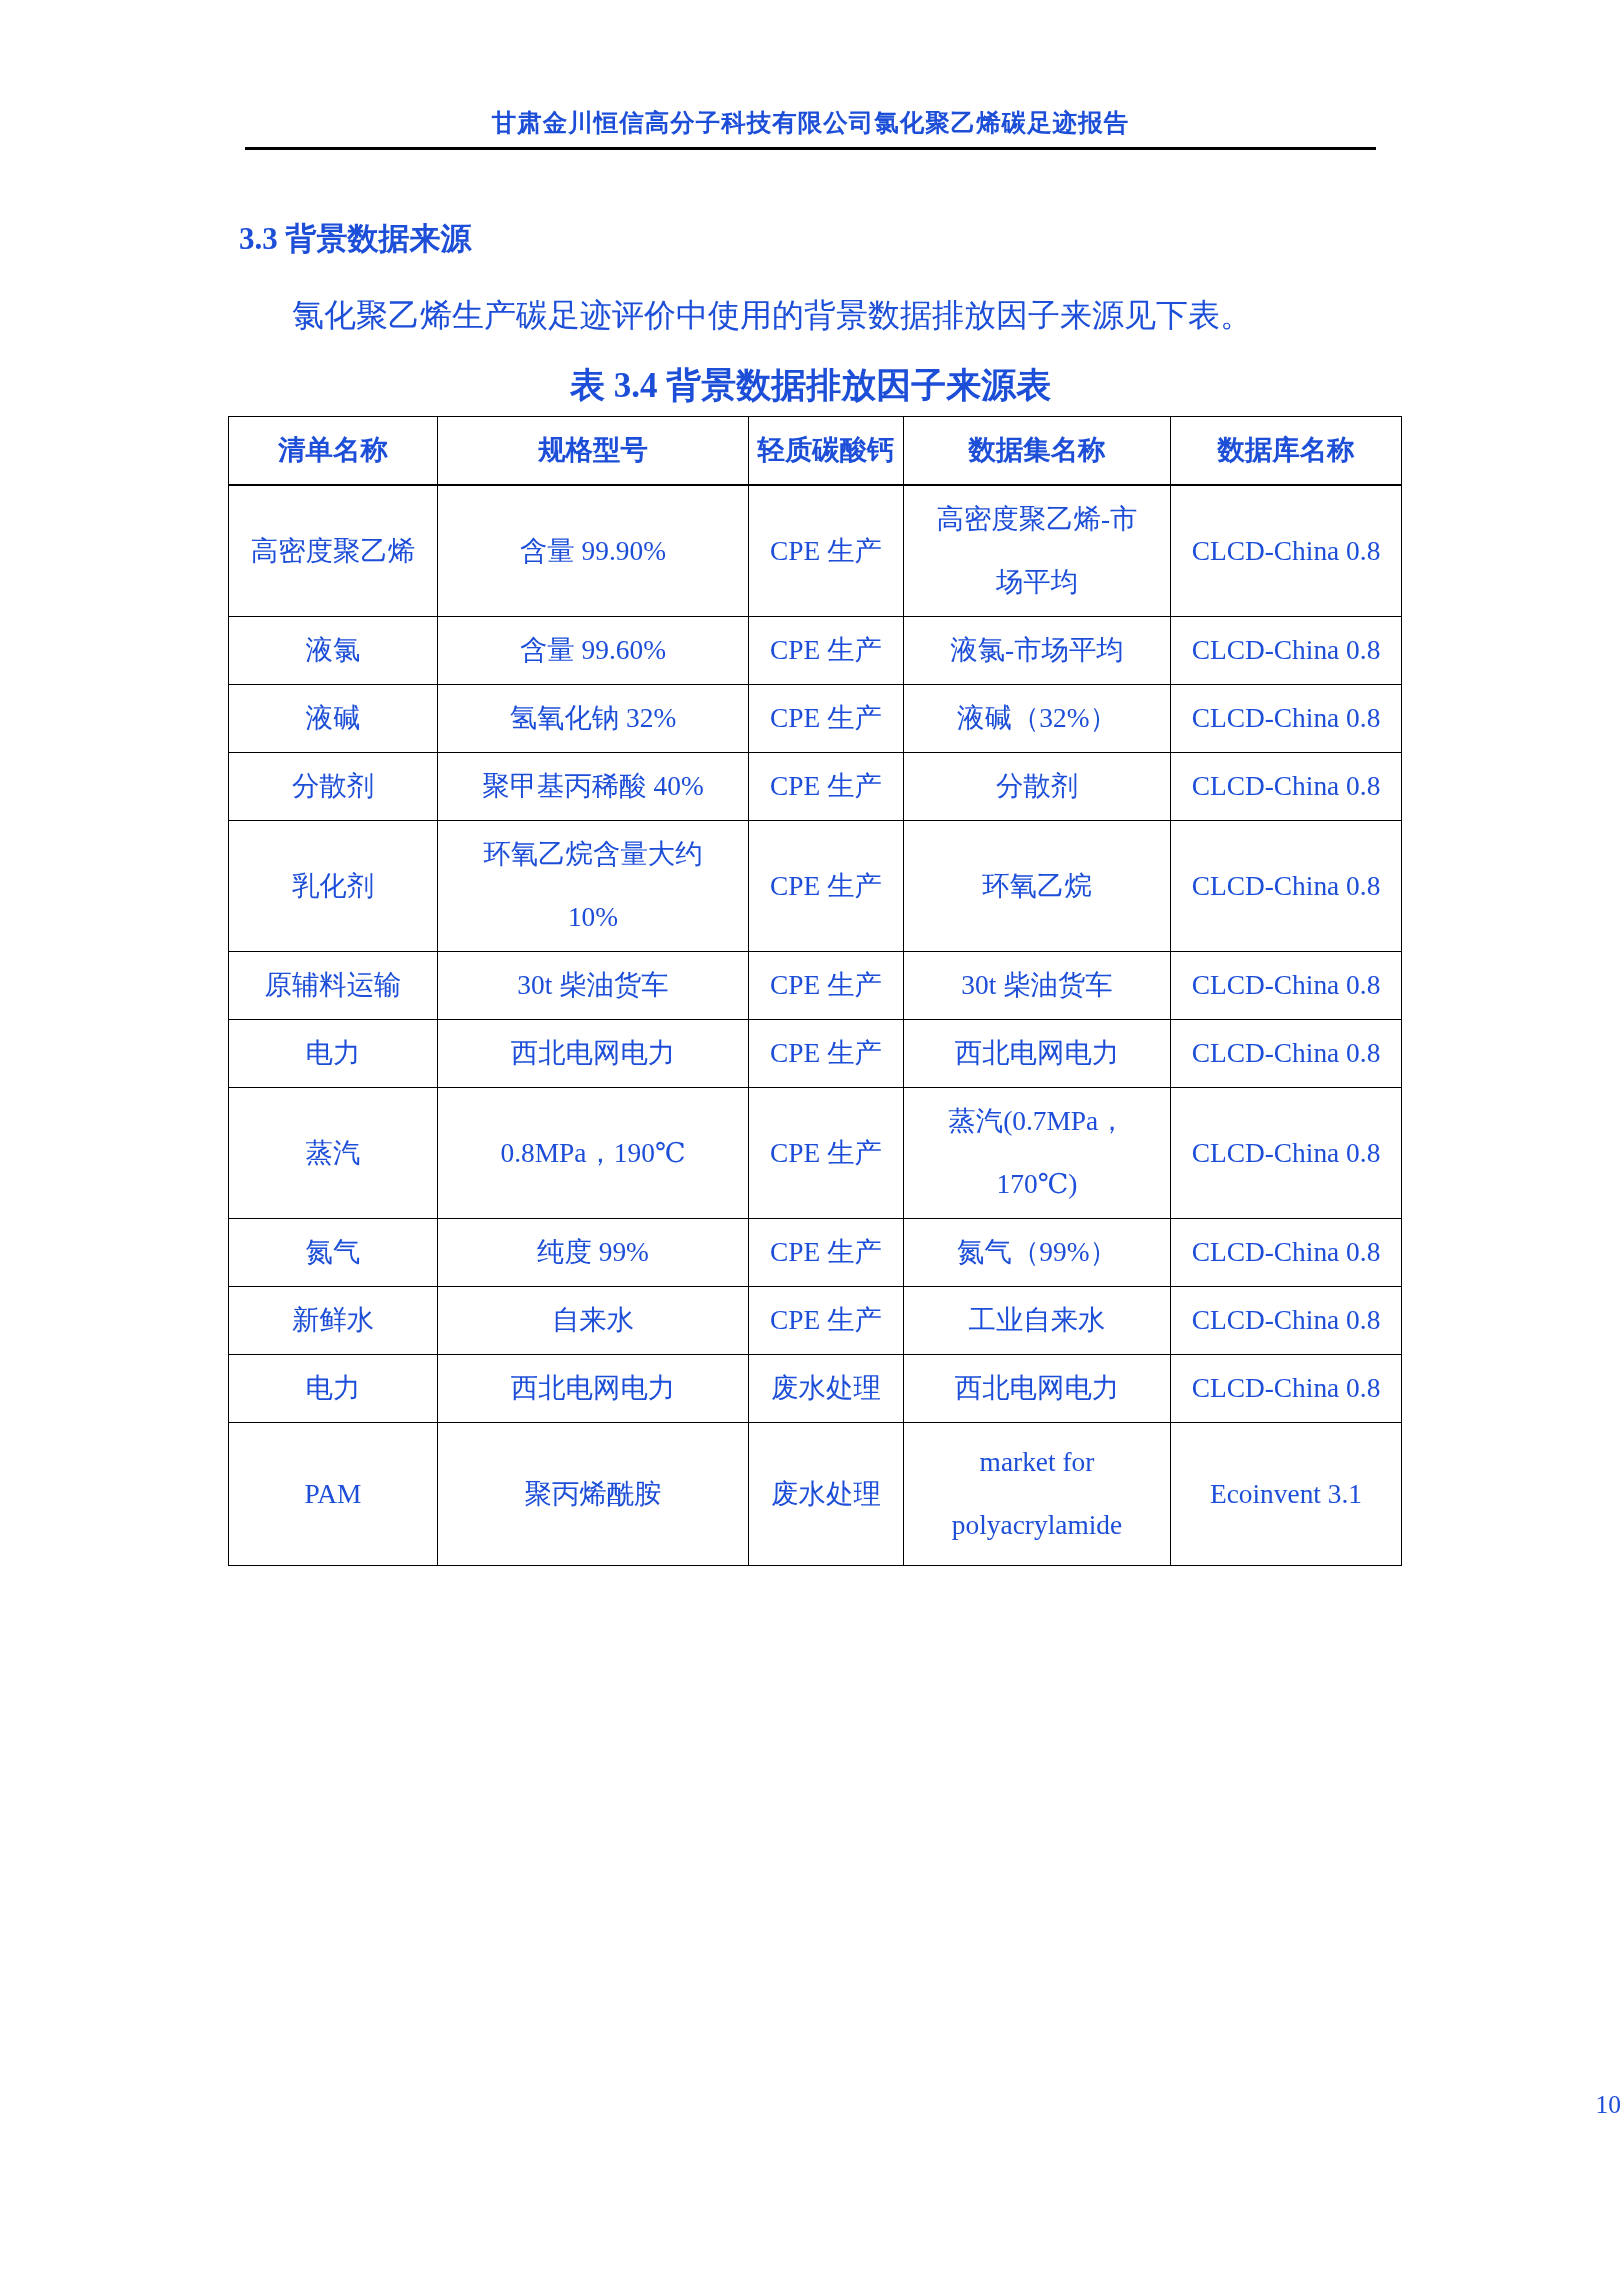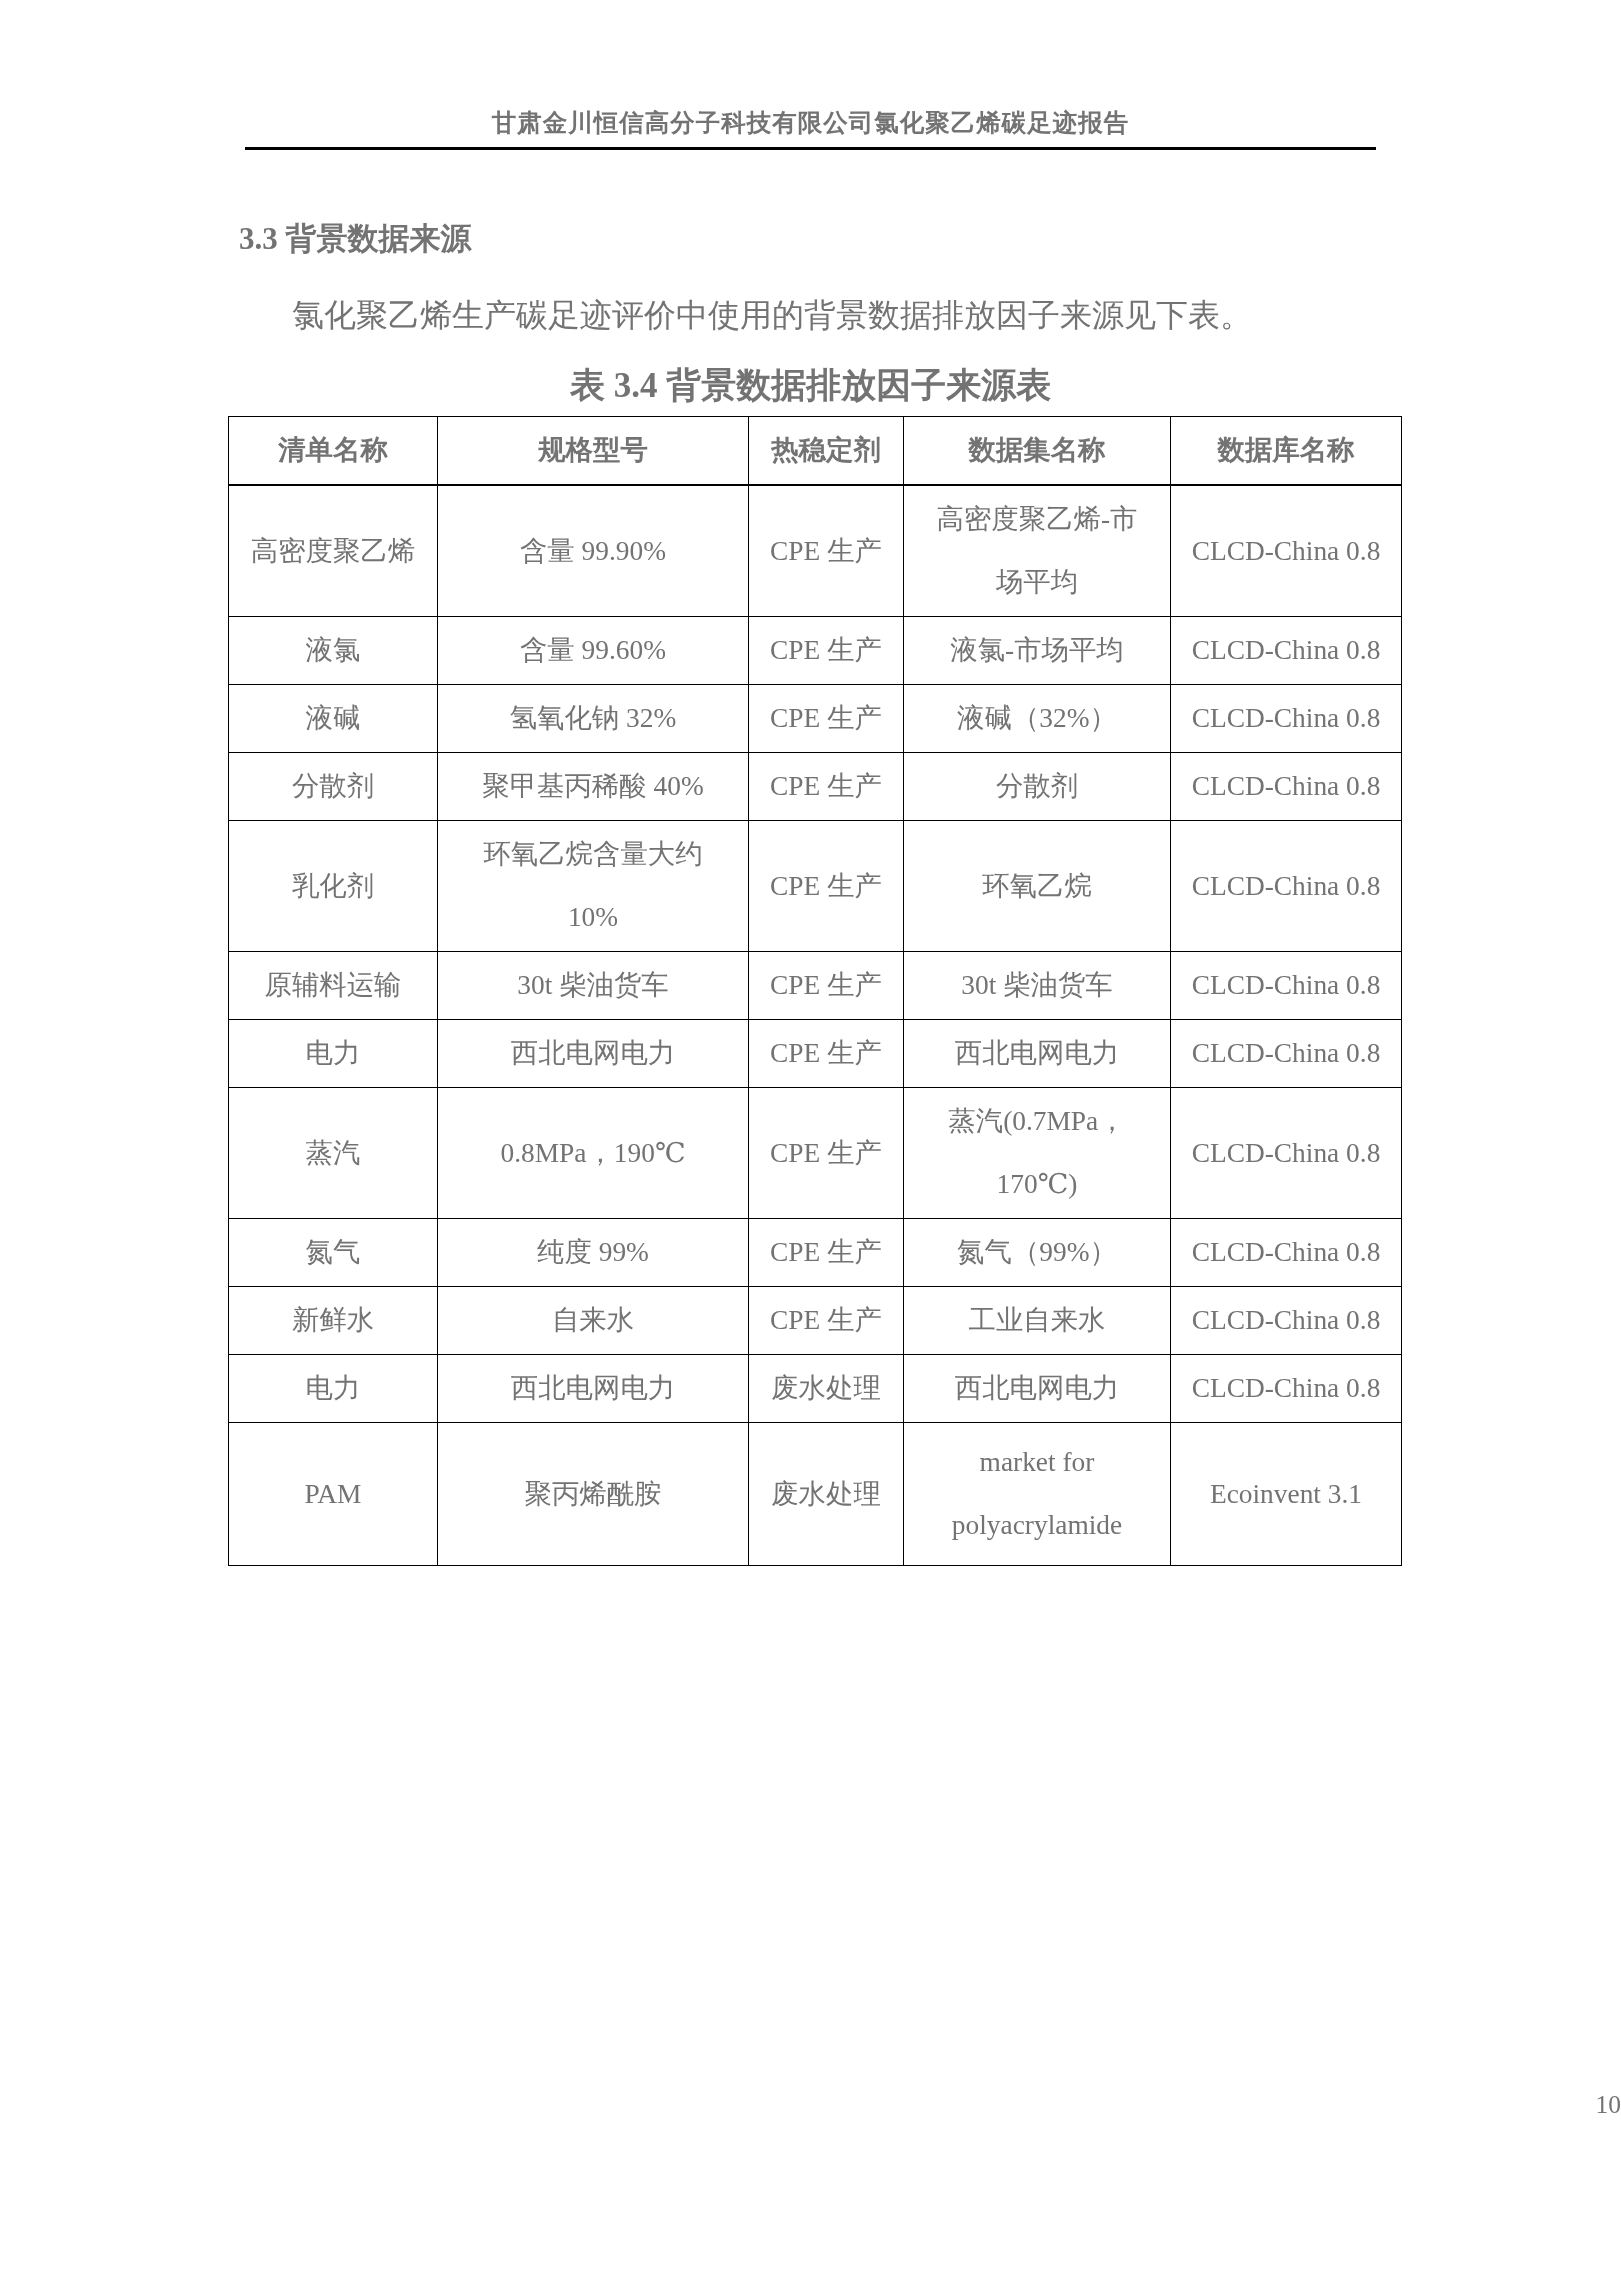--- a/index.html
+++ b/index.html
@@ -6,21 +6,21 @@
     margin: 0;
     padding: 0;
     background: #ffffff;
   }
   .page {
     position: relative;
     width: 1621px;
     height: 2293px;
     background: #ffffff;
     font-family: "Liberation Serif", "DejaVu Serif", serif;
-    color: #737373;
+    color: #1d4ed8;
     overflow: hidden;
   }
   .doc-header-title {
     position: absolute;
     top: 108px;
     left: 0;
     width: 100%;
     text-align: center;
     font-size: 24.5px;
     font-weight: bold;
@@ -126,21 +126,21 @@
       <col style="width:209px">
       <col style="width:311px">
       <col style="width:155px">
       <col style="width:267px">
       <col style="width:231px">
     </colgroup>
     <thead>
       <tr>
         <th>清单名称</th>
         <th>规格型号</th>
-        <th>热稳定剂</th>
+        <th>轻质碳酸钙</th>
         <th>数据集名称</th>
         <th>数据库名称</th>
       </tr>
     </thead>
     <tbody>
       <tr class="row-tall">
         <td>高密度聚乙烯</td>
         <td>含量 99.90%</td>
         <td>CPE 生产</td>
         <td>高密度聚乙烯-市

